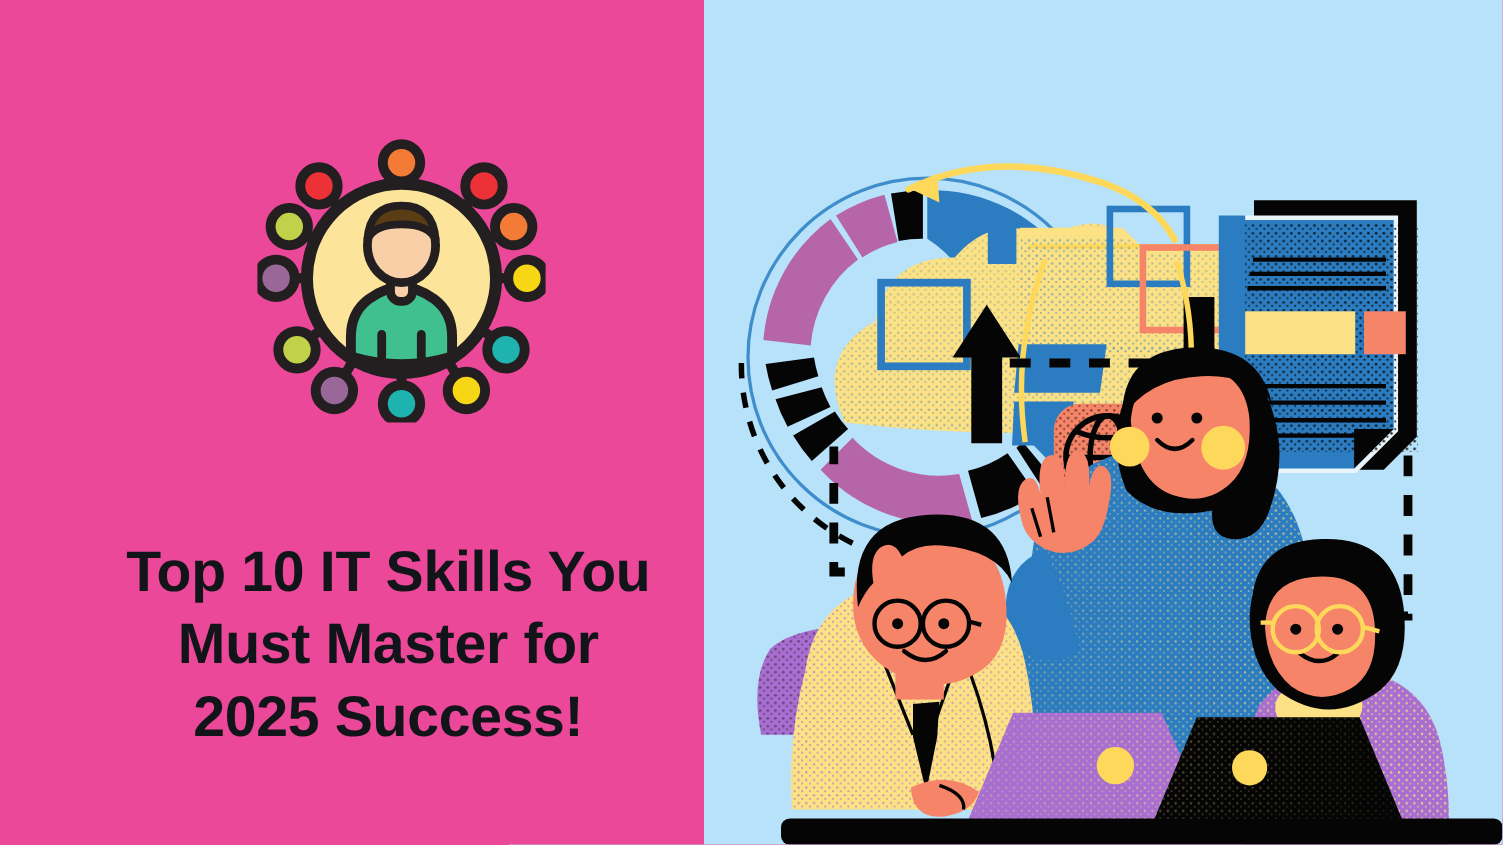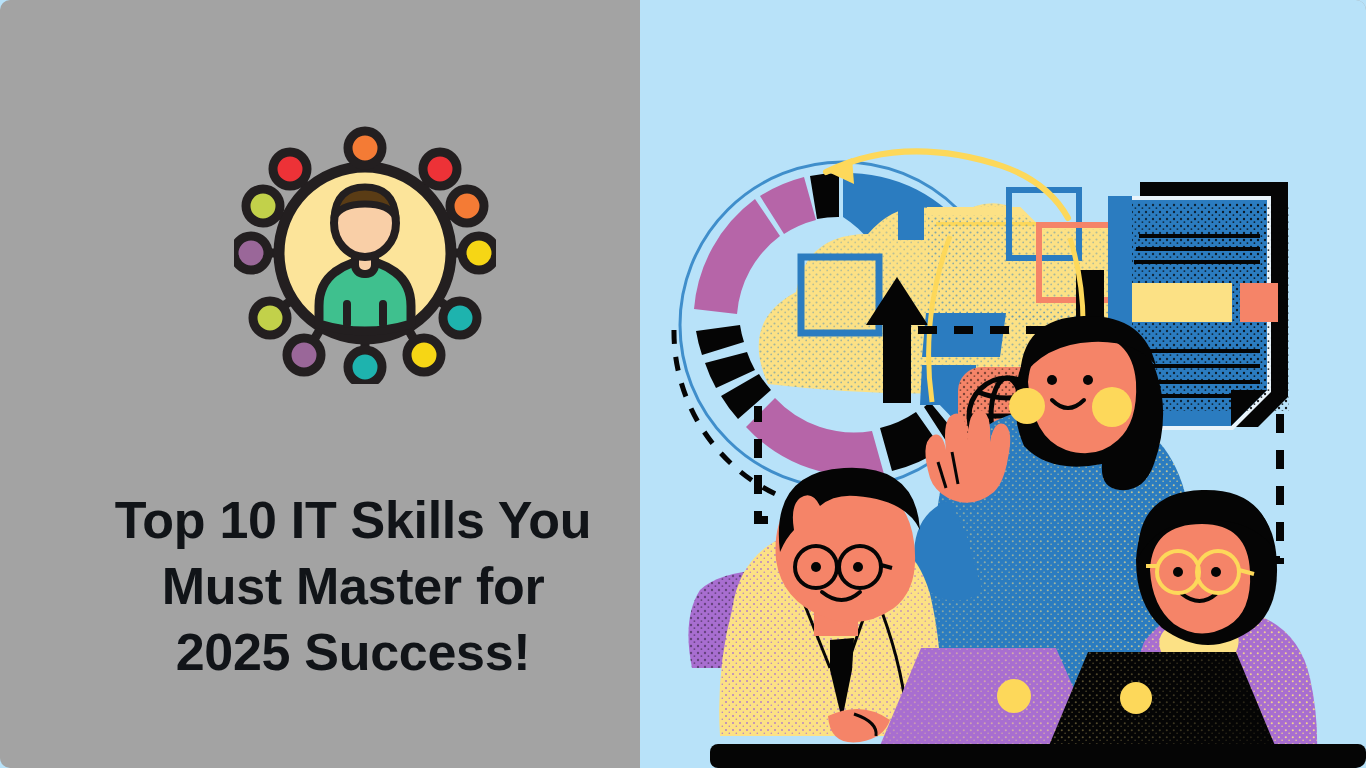--- a/index.html
+++ b/index.html
@@ -32,21 +32,21 @@
   }
   
   #illustration{
     position:absolute;left:640px;top:0;width:726px;height:768px;
   }
   .art-svg{position:absolute;left:0;top:0;width:726px;height:768px;}
 </style>
 </head>
 <body style="background: rgb(184, 226, 249);">
 
-<div id="banner" style="background: #a3a3a3; border-radius: 10px;">
+<div id="banner" style="background: #ec4899;">
 
   <div id="left-col">
 
     <div id="network-icon">
       <svg viewBox="0 0 262 262" width="262" height="262" xmlns="http://www.w3.org/2000/svg">
         <g stroke="#231f20" stroke-width="9" stroke-linecap="round">
 
           <line x1="131" y1="131" x2="131" y2="33"></line>
           <line x1="131" y1="131" x2="201" y2="52"></line>
           <line x1="131" y1="131" x2="228" y2="88"></line>

